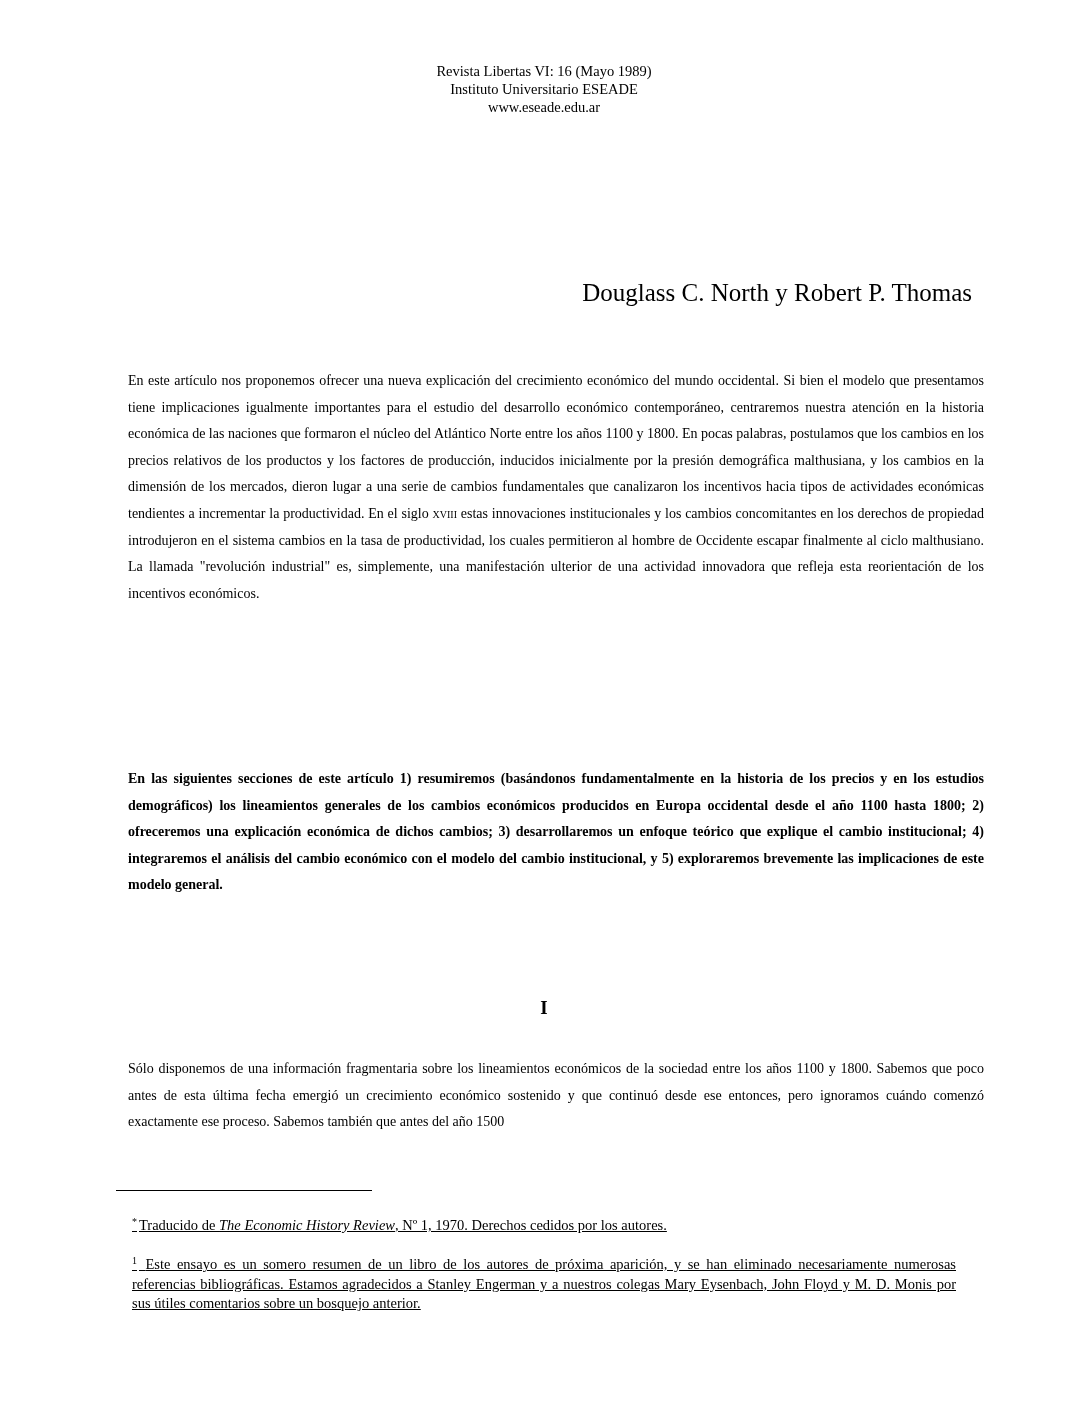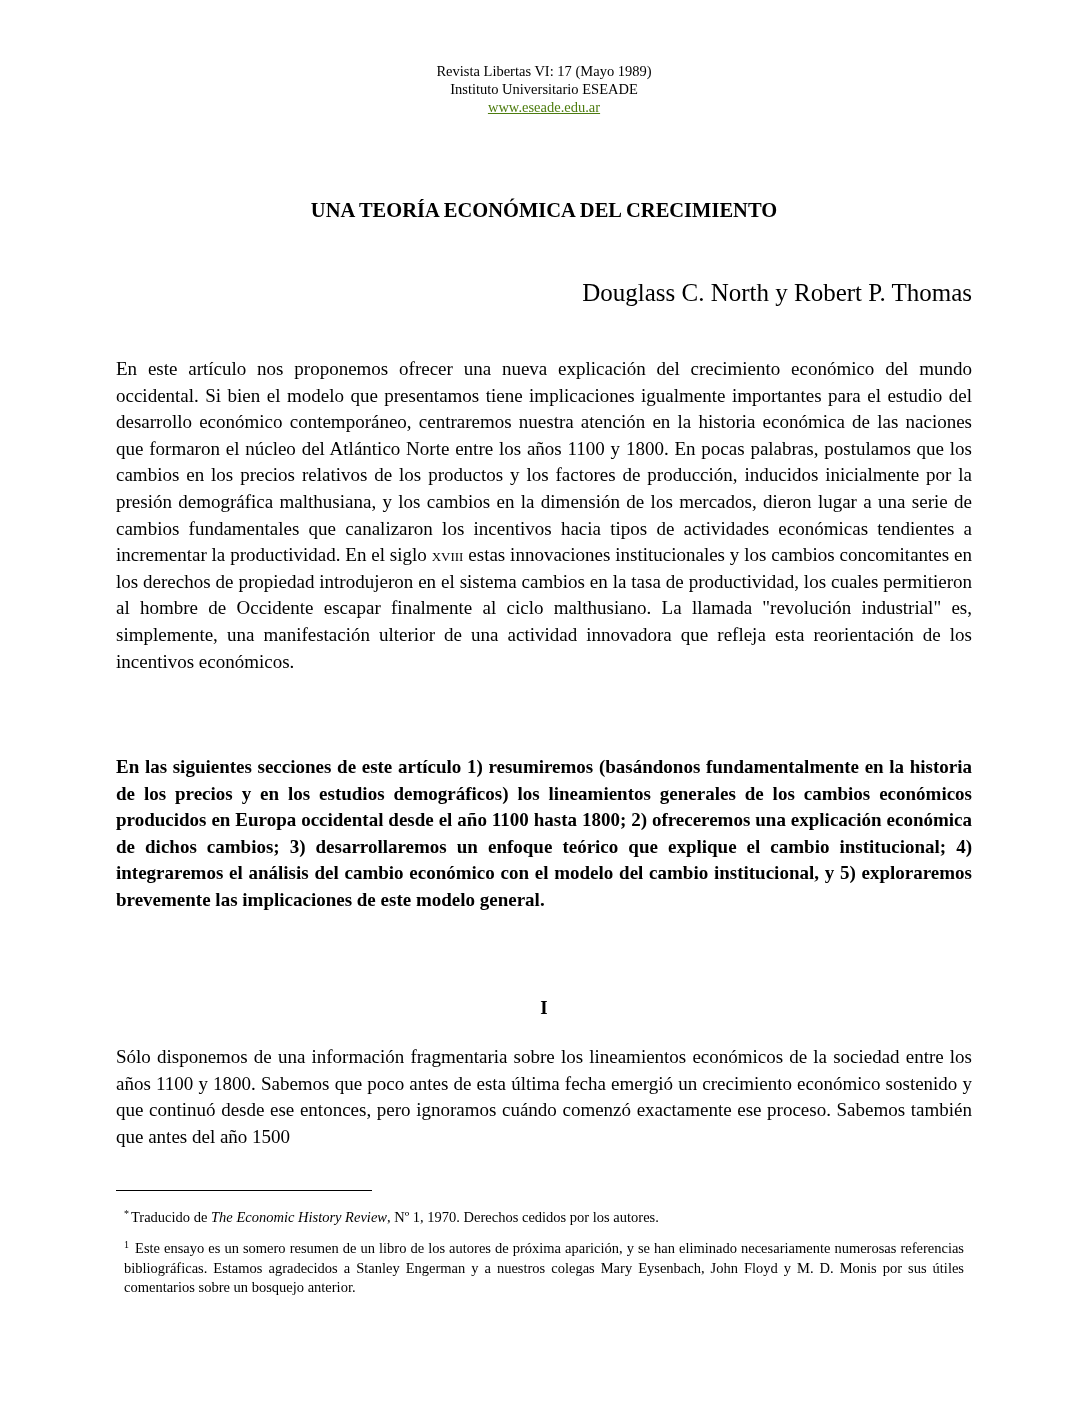--- a/index.html
+++ b/index.html
@@ -1,51 +1,50 @@
 <!DOCTYPE html>
 <html><head>
 <meta charset="utf-8">
 <style>
   html, body { margin: 0; padding: 0; background: #ffffff; }
   body { width: 1088px; height: 1408px; position: relative; overflow: hidden;
          font-family: "Liberation Serif", "DejaVu Serif", serif; color: #000; }
   .header { position: absolute; top: 62px; left: 0; width: 1088px; text-align: center;
             font-size: 14.5px; line-height: 18px; }
-  .header a { color: #4d7c0f; text-decoration: underline; }
+  .header a { color: #000000; }
   .title { position: absolute; top: 197px; left: 0; width: 1088px; text-align: center;
            font-weight: bold; font-size: 20.5px; line-height: 27px; }
   .title sup { font-size: 12px; font-weight: normal; vertical-align: 9px; margin-left: 2px; }
   .title sup.fn1 { margin-left: 6px; }
   .authors { position: absolute; top: 279px; right: 116px; font-size: 25px; }
-  .para { position: absolute; left: 116px; width: 856px; font-size: 19px; line-height: 26.6px;
-          text-align: justify; margin: 0; }
+  .para { position: absolute; left: 116px; width: 856px; font-size: 14px; line-height: 26.6px;
+          text-align: justify; margin: 12px; }
   .p1 { top: 356px; }
   .p2 { top: 754px; font-weight: bold; }
   .section { position: absolute; top: 997px; left: 0; width: 1088px; text-align: center;
              font-weight: bold; font-size: 19px; }
   .p3 { top: 1044px; }
   .sc { font-variant: small-caps; }
   .fn-rule { position: absolute; top: 1190px; left: 116px; width: 256px; height: 0;
              border-top: 1.5px solid #000; }
   .footnotes { position: absolute; top: 1196px; left: 116px; width: 856px; font-size: 14.5px;
                line-height: 19.4px; text-align: justify; }
-  .footnotes p { margin: 8px; }
+  .footnotes p { margin: 16px; text-decoration: underline; }
   .footnotes sup { font-size: 10px; vertical-align: 5px; margin-right: 2px; }
 </style>
 </head>
 <body>
 
 <div class="header">
-  <div>Revista Libertas VI: 17 (Mayo 1989)</div>
+  <div>Revista Libertas VI: 16 (Mayo 1989)</div>
   <div>Instituto Universitario ESEADE</div>
   <div><a>www.eseade.edu.ar</a></div>
 </div>
 
 <div class="title">
-  <div>UNA TEORÍA ECONÓMICA DEL CRECIMIENTO</div>
 </div>
 
 <div class="authors">Douglass C. North y Robert P. Thomas</div>
 
 <p class="para p1"><span>En este artículo nos proponemos ofrecer una nueva explicación del crecimiento económico del mundo occidental. Si bien el modelo que presentamos tiene implicaciones igualmente importantes para el estudio del desarrollo económico contemporáneo, centraremos nuestra atención en la historia económica de las naciones que formaron el núcleo del Atlántico Norte entre los años 1100 y 1800. En pocas palabras, postulamos que los cambios en los precios relativos de los productos y los factores de producción, inducidos inicialmente por la presión demográfica malthusiana, y los cambios en la dimensión de los mercados, dieron lugar a una serie de cambios fundamentales que canalizaron los incentivos hacia tipos de actividades económicas tendientes a incrementar la productividad. En el siglo </span><span class="sc">xviii</span><span> estas innovaciones institucionales y los cambios concomitantes en los derechos de propiedad introdujeron en el sistema cambios en la tasa de productividad, los cuales permitieron al hombre de Occidente escapar finalmente al ciclo malthusiano. La llamada "revolución industrial" es, simplemente, una manifestación ulterior de una actividad innovadora que refleja esta reorientación de los incentivos económicos.</span></p>
 
 <p class="para p2">En las siguientes secciones de este artículo 1) resumiremos (basándonos fundamentalmente en la historia de los precios y en los estudios demográficos) los lineamientos generales de los cambios económicos producidos en Europa occidental desde el año 1100 hasta 1800; 2) ofreceremos una explicación económica de dichos cambios; 3) desarrollaremos un enfoque teórico que explique el cambio institucional; 4) integraremos el análisis del cambio económico con el modelo del cambio institucional, y 5) exploraremos brevemente las implicaciones de este modelo general.</p>
 
 <div class="section">I</div>
 

